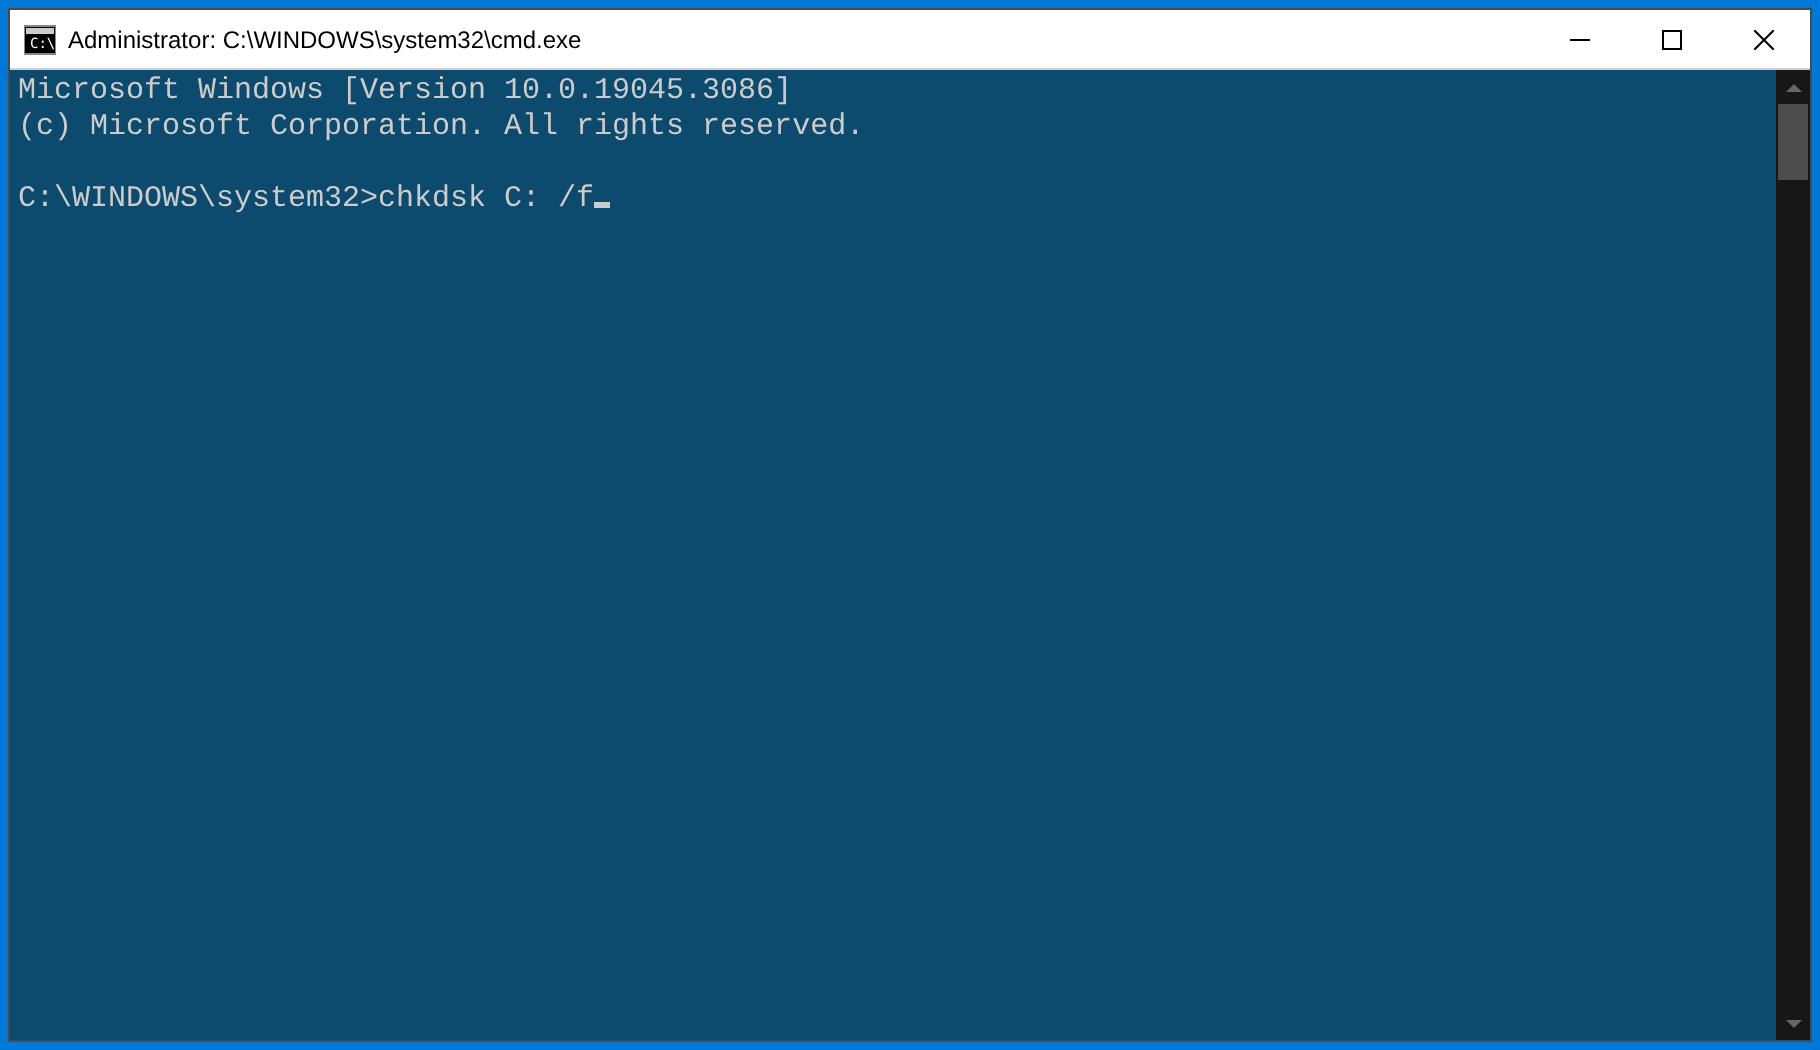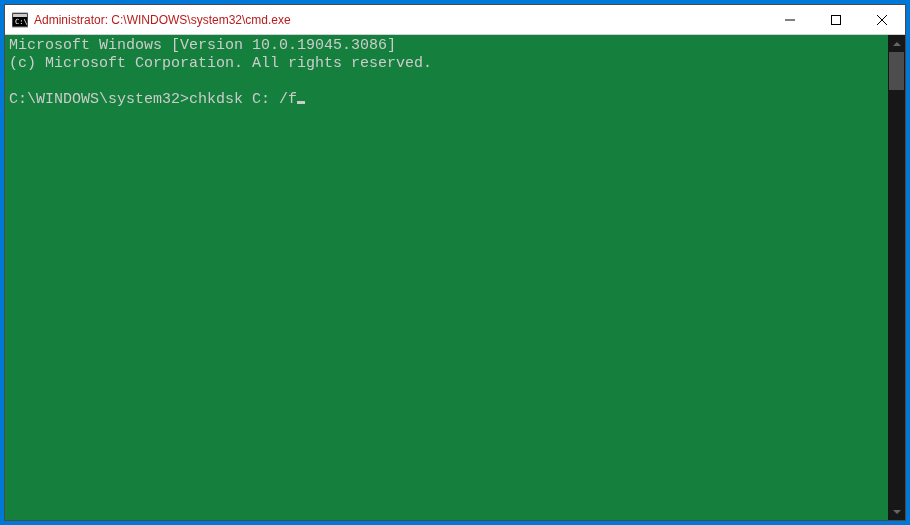--- a/index.html
+++ b/index.html
@@ -35,21 +35,21 @@
       width: 16px;
       height: 16px;
       margin-left: 7px;
       margin-right: 6px;
       display: flex;
       align-items: center;
       justify-content: center;
     }
     .titlebar-title {
       font-size: 12px;
-      color: #b91c1c;
+      color: #000000;
       flex: 1;
       white-space: nowrap;
       overflow: hidden;
     }
     .win-controls {
       display: flex;
       height: 100%;
     }
     .win-btn {
       width: 46px;
@@ -62,21 +62,21 @@
       cursor: pointer;
     }
     .terminal-wrap {
       flex: 1;
       display: flex;
       background: #000;
       min-height: 0;
     }
     .terminal {
       flex: 1;
-      background: #15803d;
+      background: #0c4a6e;
       color: #cccccc;
       font-family: Consolas, "Courier New", monospace;
       font-size: 15px;
       line-height: 18px;
       padding: 2px 0 0 4px;
       white-space: pre;
       overflow: hidden;
     }
     .scrollbar {
       width: 17px;

